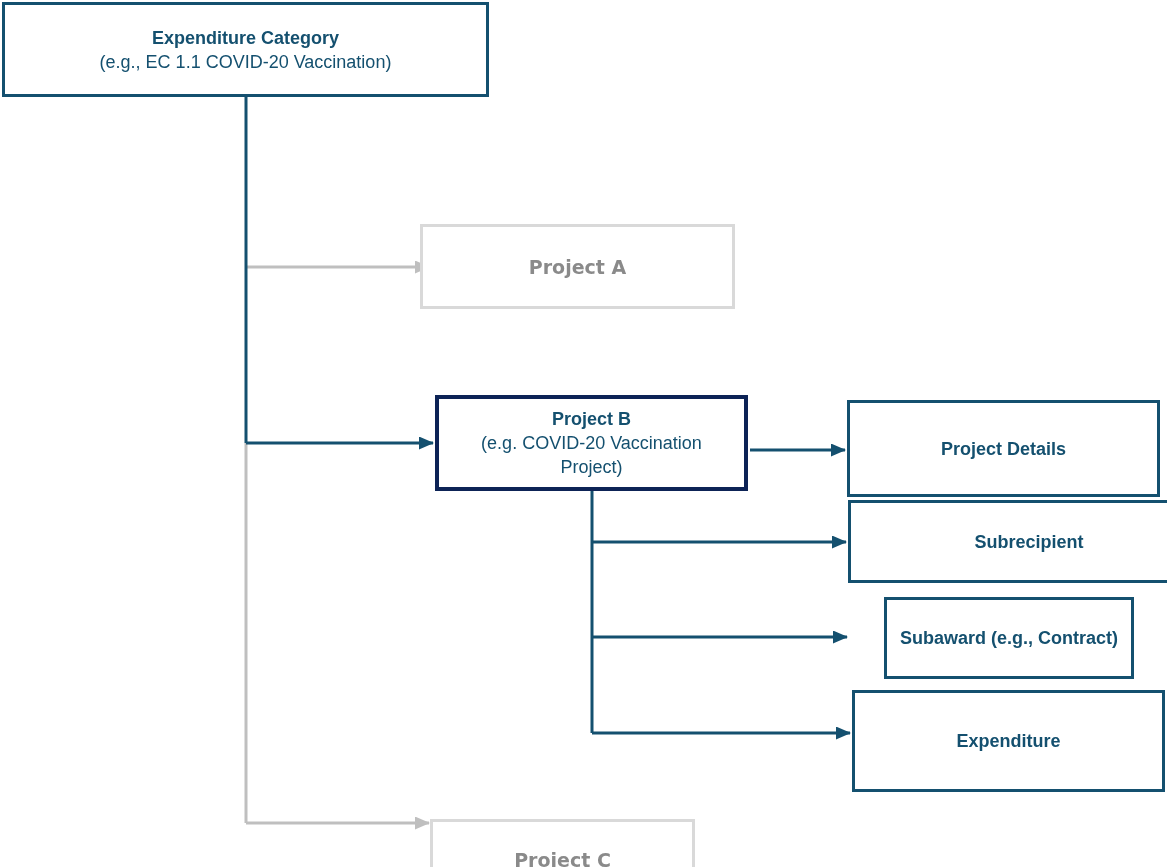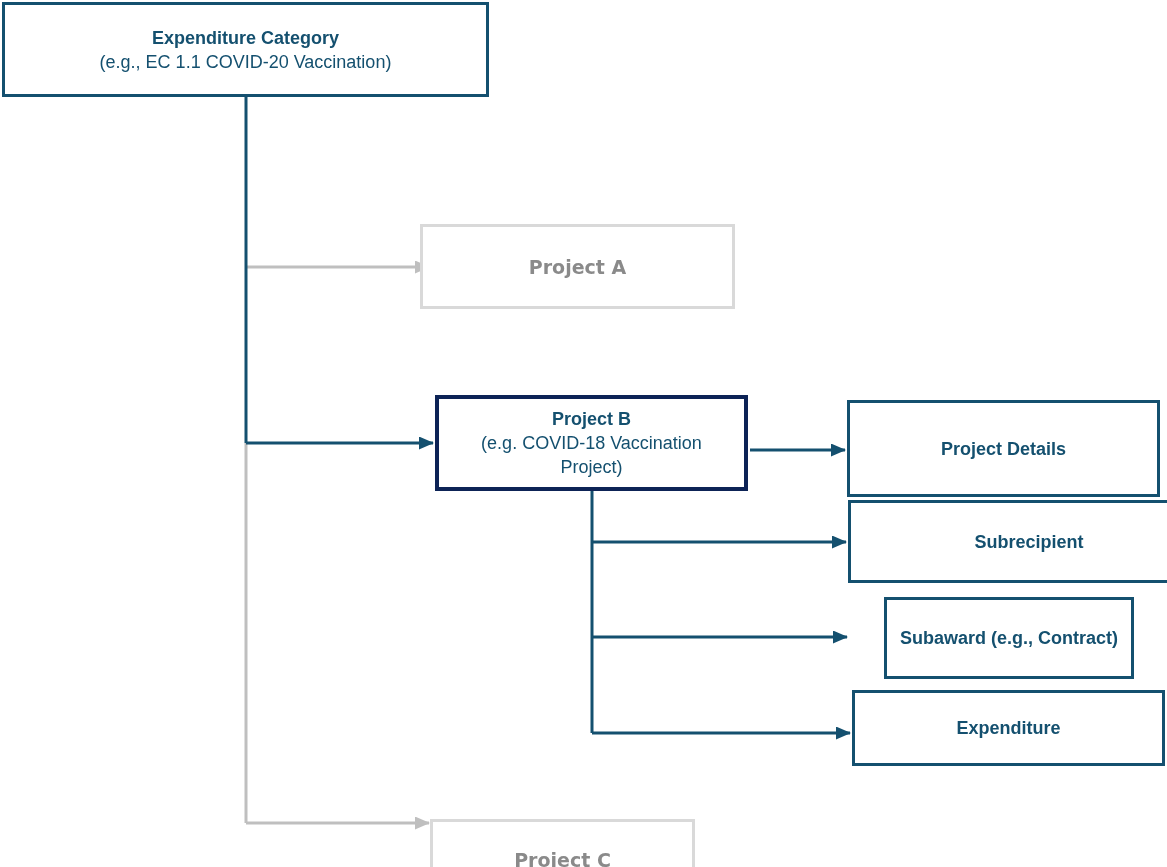--- a/index.html
+++ b/index.html
@@ -63,21 +63,21 @@
     font-size: 18px;
   }
 
   
   .n-ec { left: 2px;   top: 2px;   width: 487px; height: 95px; }
   .n-pa { left: 420px; top: 224px; width: 315px; height: 85px; }
   .n-pb { left: 435px; top: 395px; width: 313px; height: 96px; padding: 0 10px; }
   .n-pd { left: 847px; top: 400px; width: 313px; height: 97px; }
   .n-sr { left: 848px; top: 500px; width: 362px; height: 83px; }
   .n-sa { left: 884px; top: 597px; width: 250px; height: 82px; }
-  .n-ex { left: 852px; top: 690px; width: 313px; height: 76px; }
+  .n-ex { left: 852px; top: 690px; width: 313px; height: 102px; }
   .n-pc { left: 430px; top: 783px; width: 265px; height: 81px; margin-top: 36px; }
 </style>
 </head>
 <body>
 
 <div class="canvas">
 
   <svg class="connectors" viewBox="0 0 1167 867">
     <defs>
       <marker id="ah-teal" markerUnits="userSpaceOnUse" markerWidth="16" markerHeight="14" refX="14" refY="6.5" orient="auto">
@@ -105,21 +105,21 @@
     <div class="node-label">Expenditure Category</div>
     <div class="node-sublabel">(e.g., EC 1.1 COVID-20 Vaccination)</div>
   </div>
 
   <div class="node gray-box n-pa">
     <div class="node-label">Project A</div>
   </div>
 
   <div class="node navy-box n-pb">
     <div class="node-label">Project B</div>
-    <div class="node-sublabel">(e.g. COVID-18 Vaccination Project)</div>
+    <div class="node-sublabel">(e.g. COVID-20 Vaccination Project)</div>
   </div>
 
   <div class="node teal-box n-pd">
     <div class="node-label">Project Details</div>
   </div>
 
   <div class="node teal-box n-sr">
     <div class="node-label">Subrecipient</div>
   </div>
 

